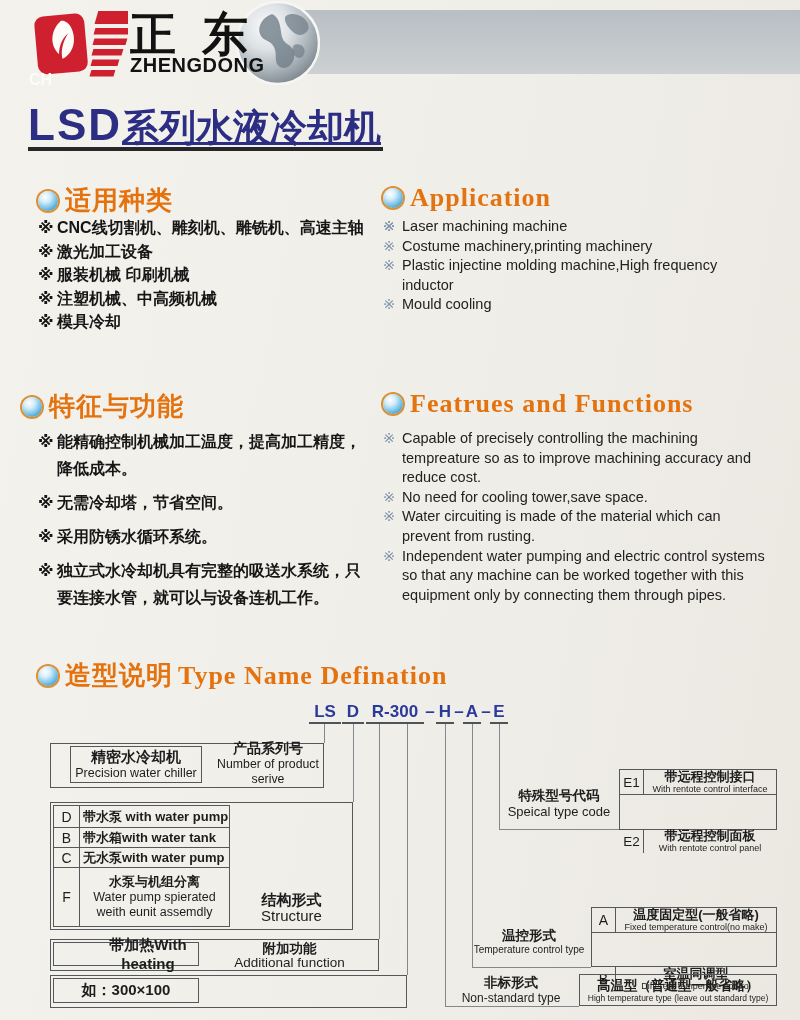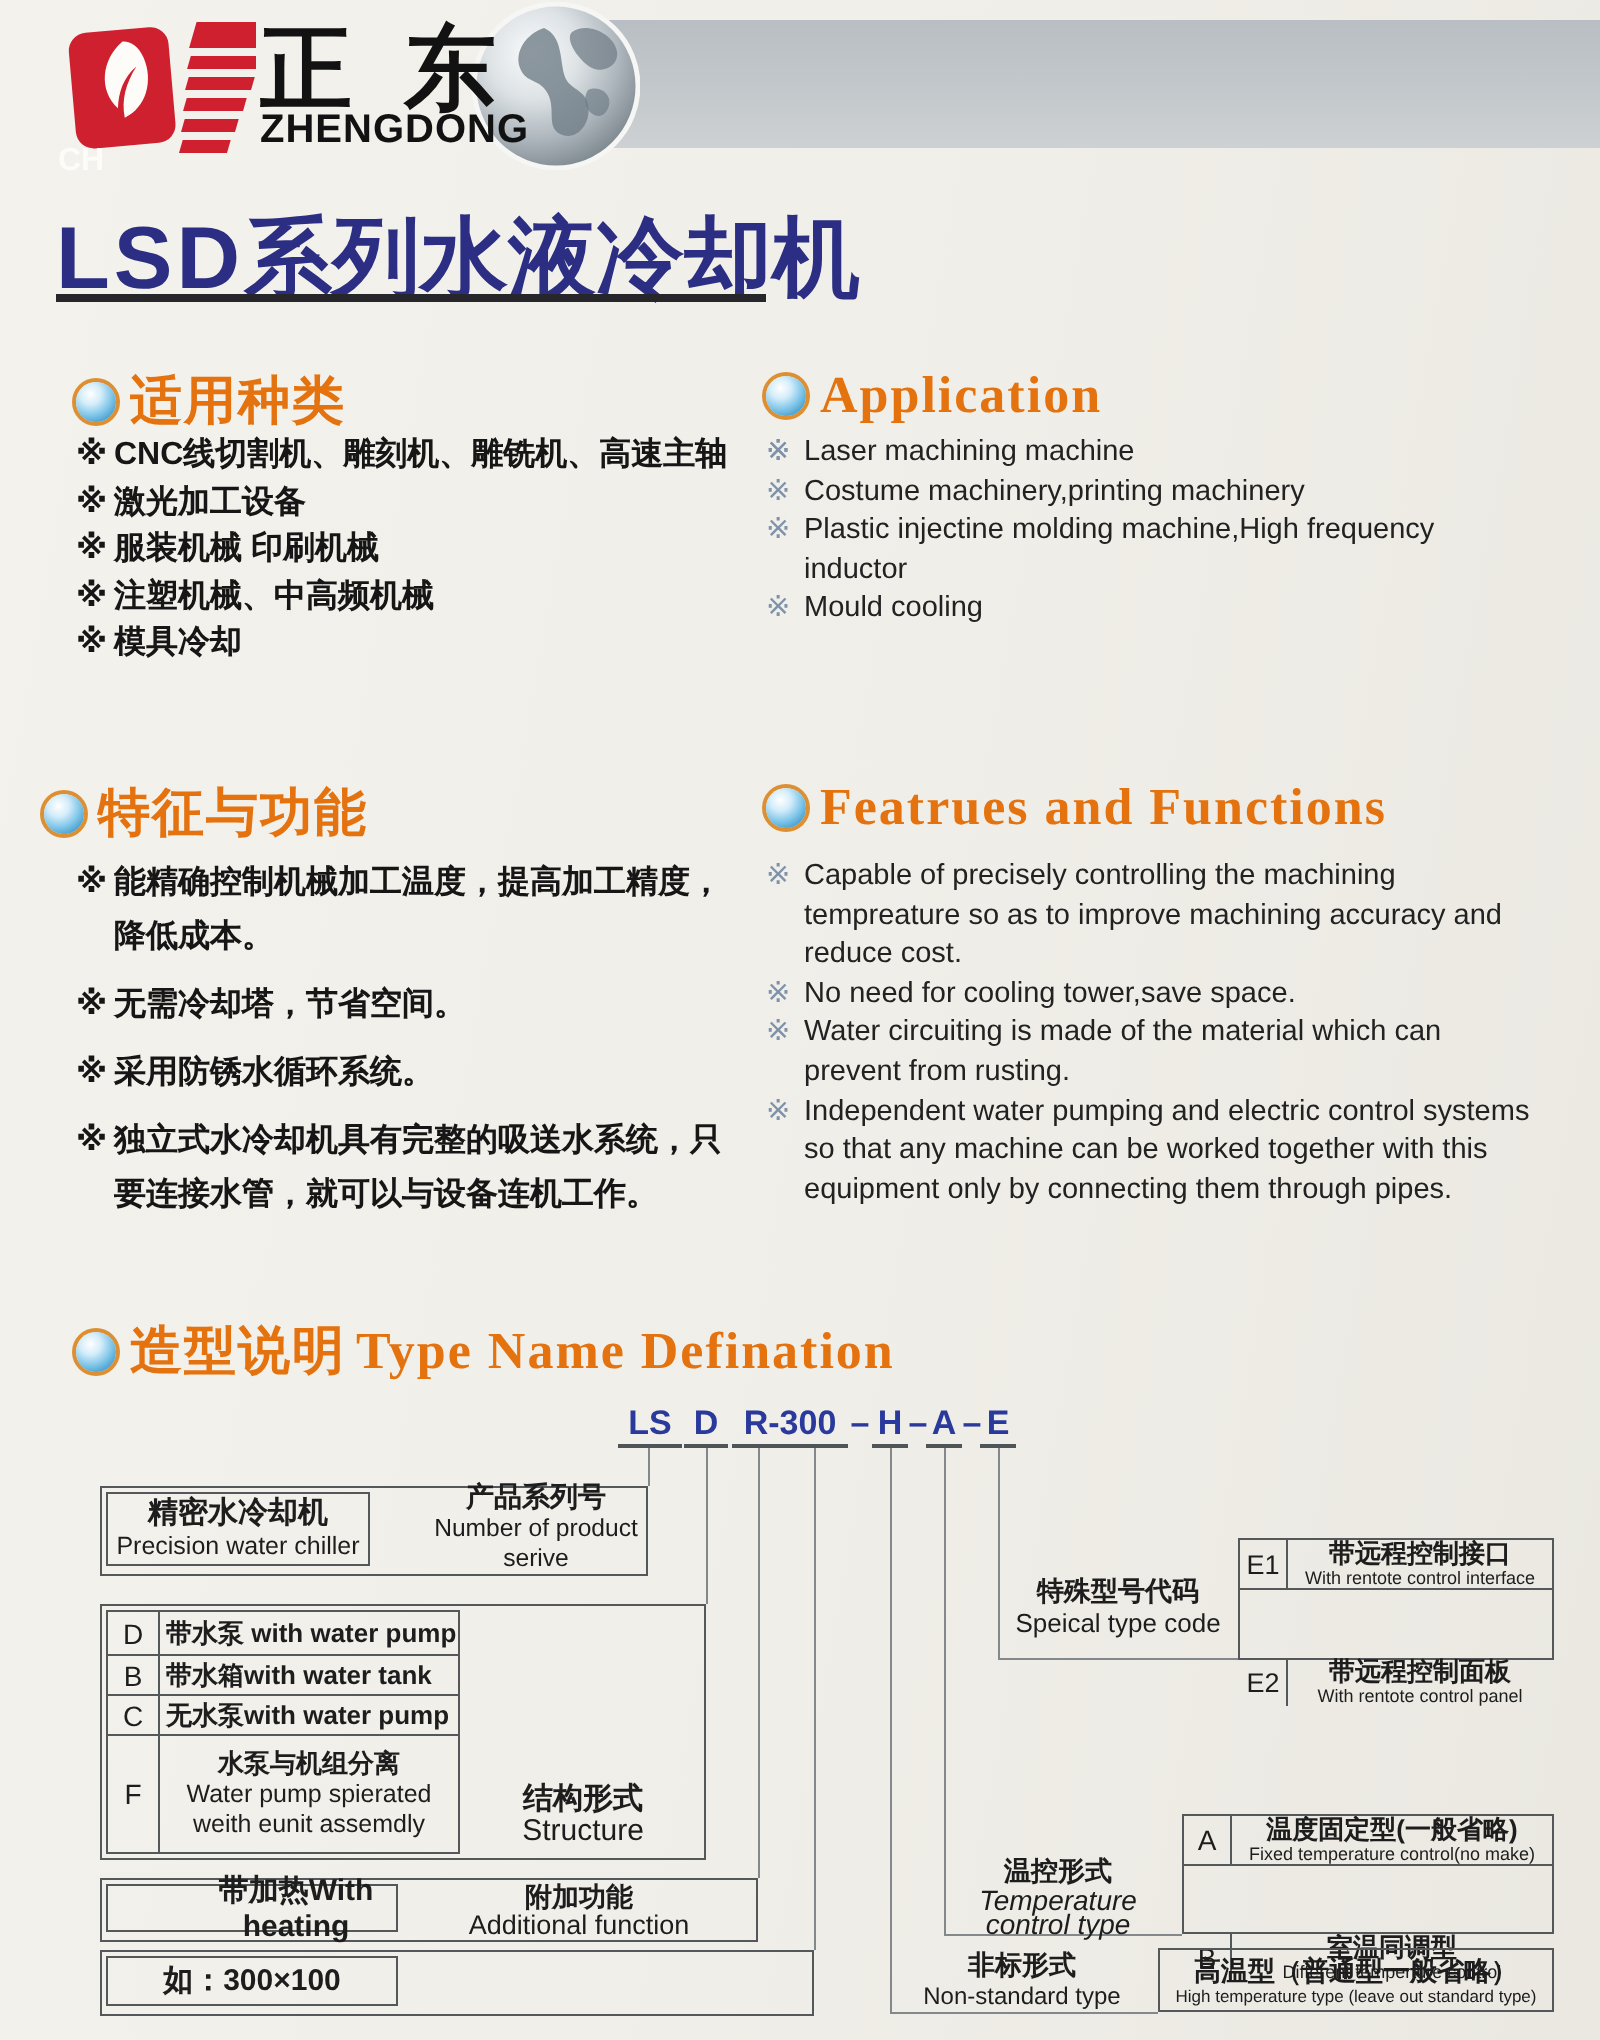--- a/index.html
+++ b/index.html
@@ -11,21 +11,21 @@
           background:linear-gradient(180deg,#b8bec3 0%,#c5cacd 65%,#cdd1d3 100%);}
   .globe{position:absolute;left:236px;top:1px;width:84px;height:84px;}
   .logo{position:absolute;left:26px;top:3px;width:102px;height:88px;}
   .brand-cn{position:absolute;left:130px;top:4px;font-size:46px;font-weight:bold;color:#121212;
             letter-spacing:26px;white-space:nowrap;}
   .brand-en{position:absolute;left:130px;top:54px;font-size:20px;font-weight:bold;color:#121212;
             letter-spacing:.5px;white-space:nowrap;}
   
   .title{position:absolute;left:28px;top:100px;color:#2b2e82;white-space:nowrap;}
   .title .latin{font-size:44px;font-weight:bold;letter-spacing:2px;}
-  .title .cjk{font-size:44px;font-weight:bold;}
+  .title .cjk{font-size:37px;font-weight:bold;text-decoration:underline;}
   .title-rule{position:absolute;left:28px;top:147px;width:355px;height:4px;background:#26262b;}
   
   .sec-head{position:absolute;display:flex;align-items:center;gap:7px;white-space:nowrap;}
   .sphere{width:20px;height:20px;border-radius:50%;flex:0 0 auto;
           background:radial-gradient(circle at 36% 30%,#ffffff 0%,#d4edfa 28%,#7cc4e8 58%,#3a93c4 86%,#2f7fae 100%);
           box-shadow:0 0 0 2px #dd8f33;}
   .sec-head .ht{font-family:"Liberation Serif","DejaVu Serif",serif;font-weight:bold;
                 font-size:26px;color:#e4720e;letter-spacing:1px;}
   
   .list{position:absolute;}
@@ -185,21 +185,21 @@
   <div class="vl" style="left:379px;top:724px;height:215px;"></div>
   <div class="vl" style="left:407px;top:724px;height:251px;"></div>
   <div class="vl" style="left:445px;top:724px;height:282px;"></div>
   <div class="vl" style="left:472px;top:724px;height:243px;"></div>
   <div class="vl" style="left:499px;top:724px;height:105px;"></div>
   <div class="hl" style="left:499px;top:829px;width:120px;"></div>
   <div class="hl" style="left:472px;top:967px;width:119px;"></div>
   <div class="hl" style="left:445px;top:1006px;width:134px;"></div>
 
   <div class="dbox" style="left:50px;top:743px;width:274px;height:45px;">
-    <div class="inbox" style="left:2px;top:2px;width:132px;height:37px;">
+    <div class="inbox" style="left:19px;top:2px;width:132px;height:37px;">
       <div class="cellpair">
         <div class="cn-l">精密水冷却机</div>
         <div class="en-l" style="font-size:12.5px;">Precision water chiller</div>
       </div>
     </div>
     <div class="cellpair" style="position:absolute;left:150px;top:0;width:134px;justify-content:flex-end;">
       <div class="cn-l" style="font-size:14px;">产品系列号</div>
       <div class="en-l" style="font-size:12.3px;">Number of product serive</div>
     </div>
   </div>
@@ -261,21 +261,21 @@
       <div class="dcode">E2</div>
       <div class="dcell">
         <div class="c">带远程控制面板</div>
         <div class="e">With rentote control panel</div>
       </div>
     </div>
   </div>
 
   <div class="dlabel" style="left:468px;top:928px;width:122px;">
     <div class="cn">温控形式</div>
-    <div class="en" style="font-size:14px;line-height:12px;font-style:italic;">Temperature control type</div>
+    <div class="en" style="font-size:10px;line-height:12px;">Temperature control type</div>
   </div>
   <div class="dtable" style="left:591px;top:907px;width:186px;height:60px;">
     <div class="drow">
       <div class="dcode" style="font-size:14px;">A</div>
       <div class="dcell">
         <div class="c">温度固定型(一般省略)</div>
         <div class="e">Fixed temperature control(no make)</div>
       </div>
     </div>
     <div class="drow">

